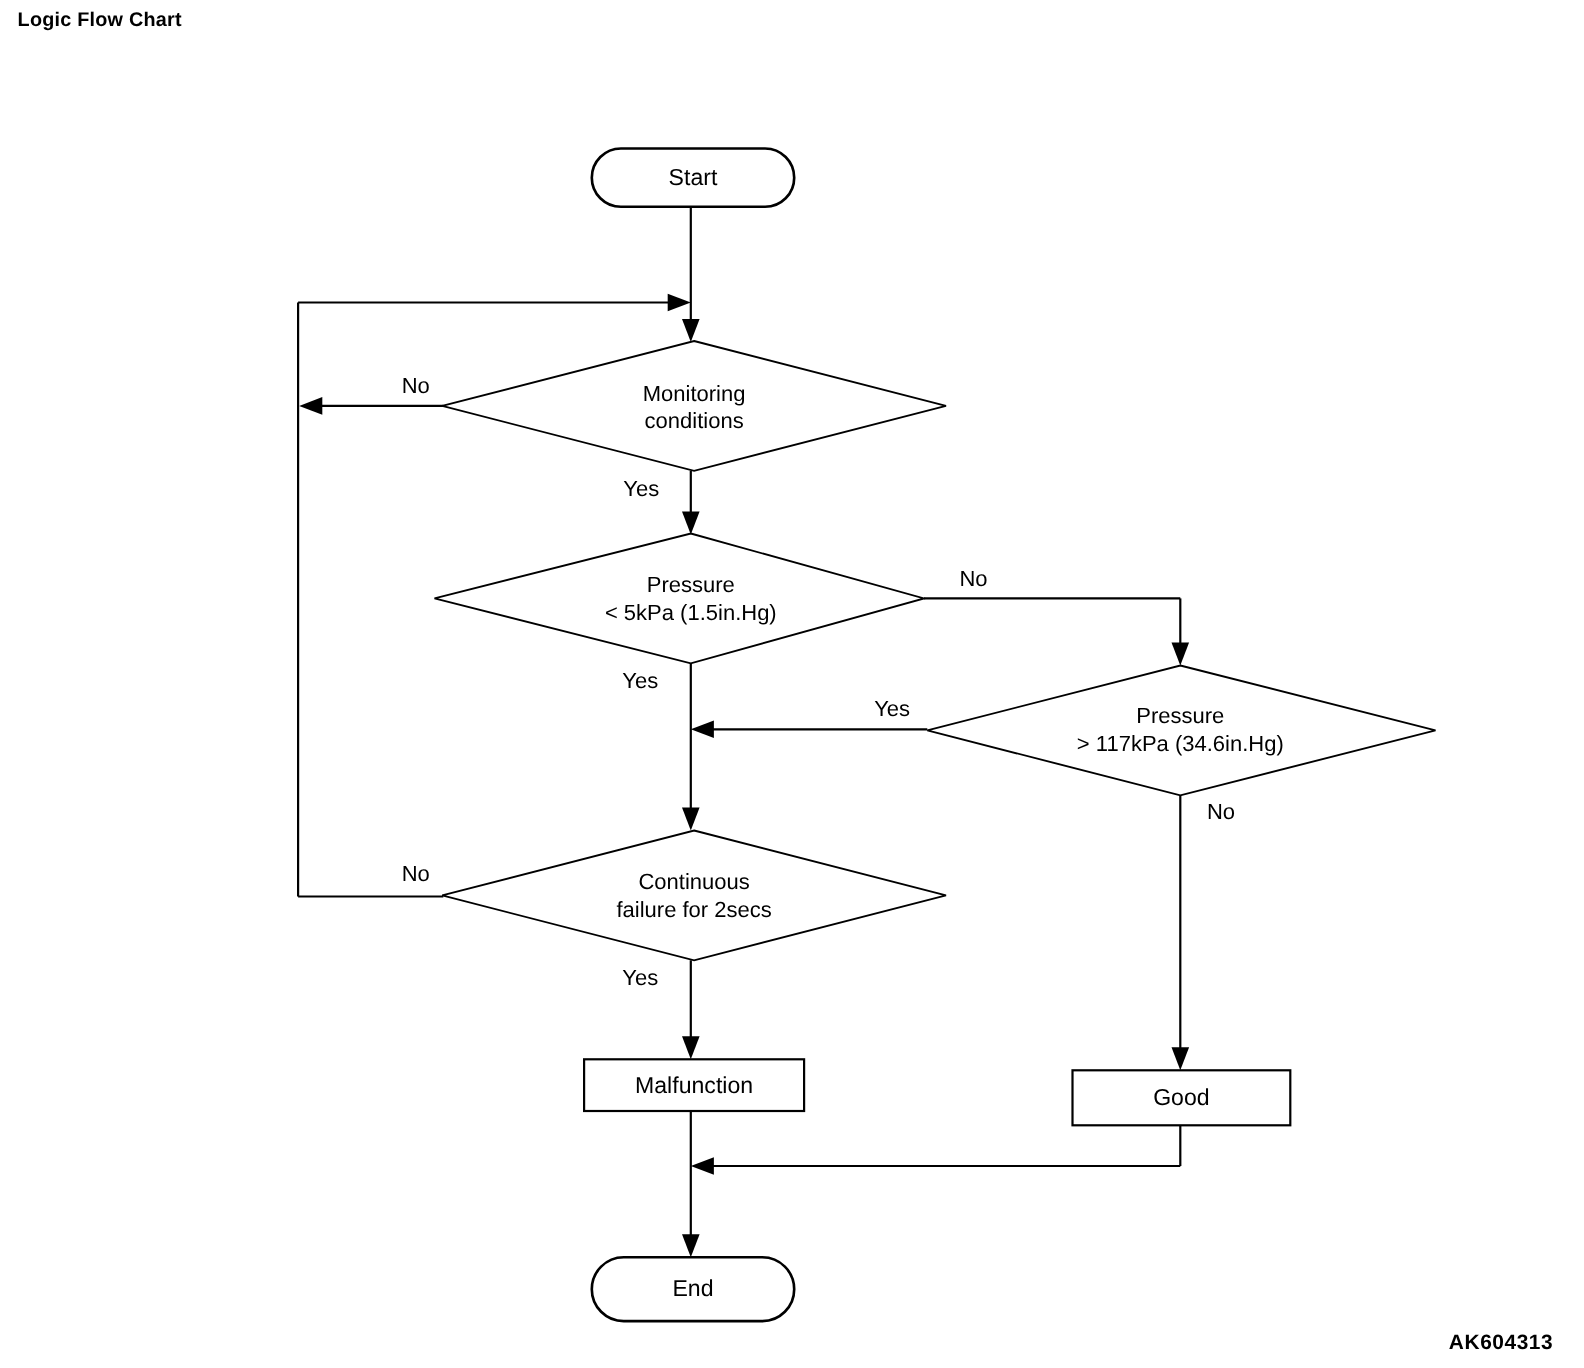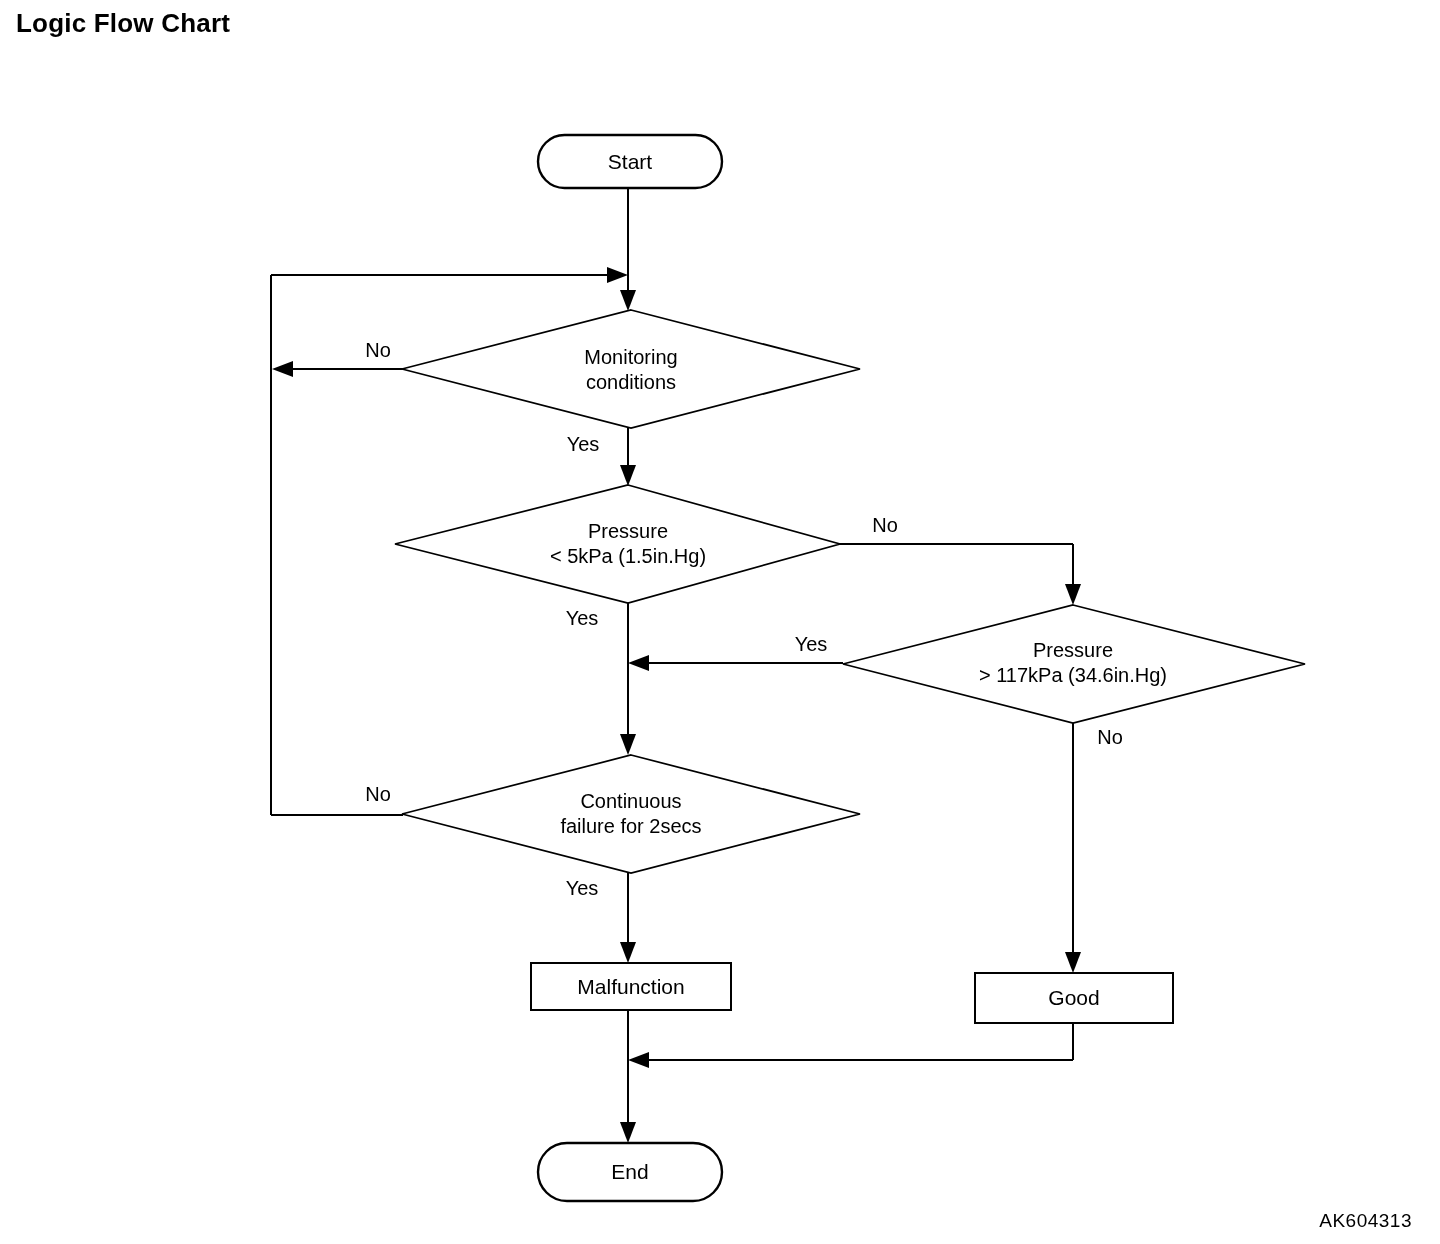--- a/index.html
+++ b/index.html
@@ -13,21 +13,21 @@
     height: 1244px;
     font-family: "Liberation Sans", sans-serif;
     color: #000000;
     position: relative;
     overflow: hidden;
   }
   #page-title {
     position: absolute;
     left: 16px;
     top: 8px;
-    font-size: 26px;
+    font-size: 18px;
     font-weight: bold;
     letter-spacing: 0.2px;
     line-height: 1.2;
     white-space: nowrap;
   }
   #chart-area {
     position: absolute;
     left: 0;
     top: 0;
     width: 1440px;
@@ -76,21 +76,21 @@
   }
   .arrowhead {
     fill: #000000;
     stroke: none;
   }
   #figure-code {
     position: absolute;
     right: 28px;
     bottom: 12px;
     font-size: 19px;
-    font-weight: normal;
+    font-weight: bold;
     letter-spacing: 0.5px;
     color: #000000;
     white-space: nowrap;
   }
 </style>
 </head>
 <body>
 
 <div id="page-title">Logic Flow Chart</div>
 

